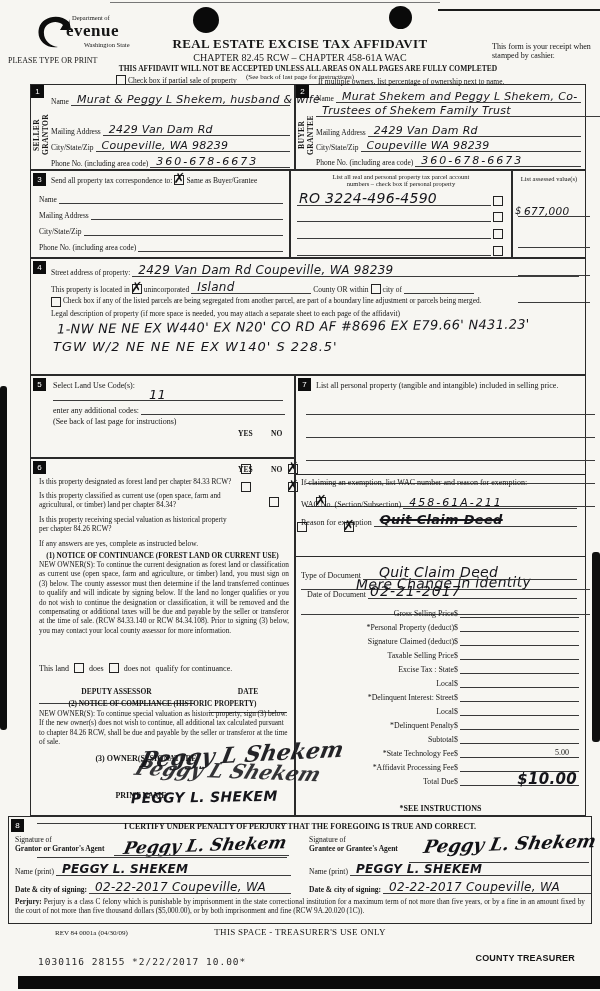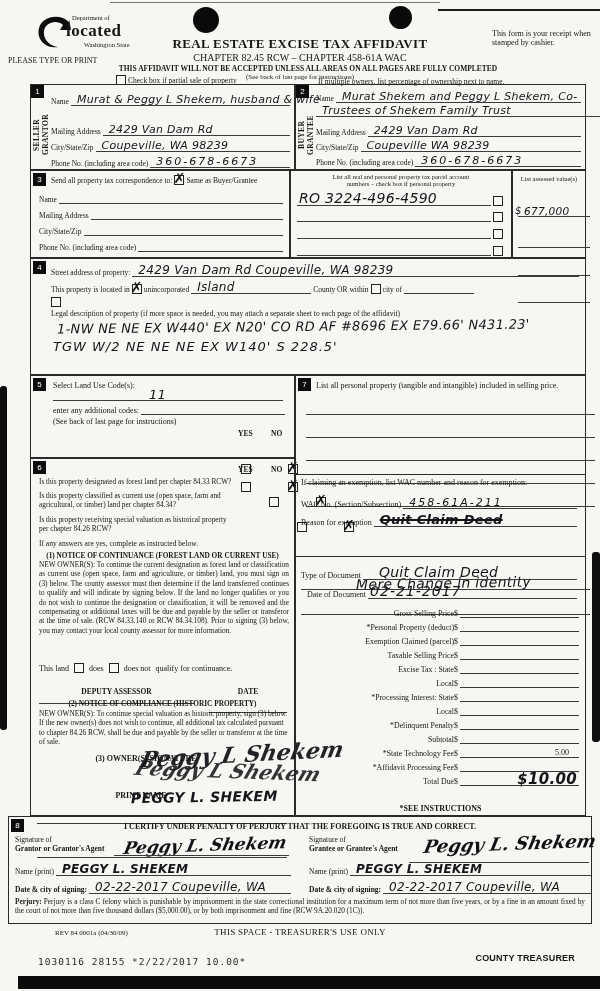--- a/index.html
+++ b/index.html
@@ -45,29 +45,29 @@
   <div class="a hole" style="left:389px;top:6px;width:23px;height:23px"></div>
   <div class="a" style="left:0;top:386px;width:7px;height:344px;background:#0e0e0e;border-radius:3px"></div>
   <div class="a" style="left:592px;top:552px;width:8px;height:190px;background:#101010;border-radius:3px"></div>
   <div class="a" style="left:18px;top:976px;width:582px;height:13px;background:#0b0b0b"></div>
 
   <div class="a" style="left:36px;top:10px;width:160px;height:48px">
     <svg class="a" style="left:0;top:6px" width="36" height="34" viewBox="0 0 36 34">
       <path d="M33,6 C24,-3 6,0 3,12 C0,24 10,33 22,31 C14,30 7,24 8,15 C9,7 20,3 27,9 L24,14 L35,14 L33,3 Z" fill="#0d0d0d"></path>
     </svg>
     <div class="a t65" style="left:36px;top:4px">Department of</div>
-    <div class="a b" style="left:30px;top:11px;font-size:17px;letter-spacing:.5px">located</div>
+    <div class="a b" style="left:30px;top:11px;font-size:17px;letter-spacing:.5px">evenue</div>
     <div class="a t65" style="left:48px;top:31px">Washington State</div>
   </div>
   <div class="a t8" style="left:8px;top:56px">PLEASE TYPE OR PRINT</div>
   <div class="a c b" style="left:130px;top:36px;width:340px;font-size:13px;letter-spacing:.4px">REAL ESTATE EXCISE TAX AFFIDAVIT</div>
   <div class="a c" style="left:130px;top:52px;width:340px;font-size:10px">CHAPTER 82.45 RCW – CHAPTER 458-61A WAC</div>
   <div class="a c b t75" style="left:28px;top:64px;width:560px">THIS AFFIDAVIT WILL NOT BE ACCEPTED UNLESS ALL AREAS ON ALL PAGES ARE FULLY COMPLETED</div>
   <div class="a c t7" style="left:130px;top:73px;width:340px">(See back of last page for instructions)</div>
-  <div class="a t8" style="left:492px;top:29px;width:100px">This form is your receipt when stamped by cashier.</div>
+  <div class="a t8" style="left:492px;top:42px;width:100px">This form is your receipt when stamped by cashier.</div>
   <div class="a row" style="left:116px;top:75px">
     <span class="cb"></span>
     <span class="t75">Check box if partial sale of property</span>
   </div>
   <div class="a t75" style="left:318px;top:77px">If multiple owners, list percentage of ownership next to name.</div>
 
   <div class="a box" style="left:30px;top:84px;width:265px;height:86px">
     <div class="a badge" style="left:0;top:0">1</div>
     <div class="a vl" style="left:1px;top:16px;height:68px;width:15px"><span>SELLER</span> <span>GRANTOR</span></div>
     <div class="a row" style="left:20px;top:6px;right:4px">
@@ -201,20 +201,21 @@
       <span class="fl" style="width:120px;height:14px">
           <span class="hw hwf" style="font-size:12px">Island</span>
         </span>
       <span class="t75">County OR  within</span>
       <span class="cb"></span>
       <span class="t75">city of</span>
       <span class="fl" style="width:70px;height:10px"></span>
     </div>
     <div class="a row" style="left:20px;top:37px;right:6px;align-items:flex-start">
       <span class="cb" style="margin-top:1px"></span>
+      <span class="t73">Check box if any of the listed parcels are being segregated from another parcel, are part of a boundary line adjustment or parcels being merged.</span>
     </div>
     <div class="a t75" style="left:20px;top:50px;right:6px">Legal description of property (if more space is needed, you may attach a separate sheet to each page of the affidavit)</div>
     <div class="a hw" style="left:26px;top:60px;font-size:13px;transform:rotate(-.6deg)">1-NW NE NE EX W440' EX N20' CO RD AF #8696 EX E79.66' N431.23'</div>
     <div class="a hw" style="left:22px;top:80px;font-size:13px;letter-spacing:1px">TGW W/2 NE NE NE EX W140' S 228.5'</div>
   </div>
 
   <div class="a box" style="left:30px;top:375px;width:265px;height:83px">
     <div class="a badge" style="left:2px;top:2px">5</div>
     <div class="a t8" style="left:22px;top:5px">Select Land Use Code(s):</div>
     <div class="a fl" style="left:22px;top:8px;width:230px;height:16px">
@@ -318,21 +319,21 @@
         </span>
       </div>
     <div class="feerow" style="top:244px">
         <span class="feelbl">*Personal Property (deduct)</span>
         <span>$</span>
         <span class="feeline">
           <span class="feeval"></span>
         </span>
       </div>
     <div class="feerow" style="top:258px">
-        <span class="feelbl">Exemption Claimed (parcel)</span>
+        <span class="feelbl">Signature Claimed (deduct)</span>
         <span>$</span>
         <span class="feeline">
           <span class="feeval"></span>
         </span>
       </div>
     <div class="feerow" style="top:272px">
         <span class="feelbl">Taxable Selling Price</span>
         <span>$</span>
         <span class="feeline">
           <span class="feeval"></span>
@@ -346,21 +347,21 @@
         </span>
       </div>
     <div class="feerow" style="top:300px">
         <span class="feelbl">Local</span>
         <span>$</span>
         <span class="feeline">
           <span class="feeval"></span>
         </span>
       </div>
     <div class="feerow" style="top:314px">
-        <span class="feelbl">*Processing Interest: State</span>
+        <span class="feelbl">*Delinquent Interest: Street</span>
         <span>$</span>
         <span class="feeline">
           <span class="feeval"></span>
         </span>
       </div>
     <div class="feerow" style="top:328px">
         <span class="feelbl">Local</span>
         <span>$</span>
         <span class="feeline">
           <span class="feeval"></span>

